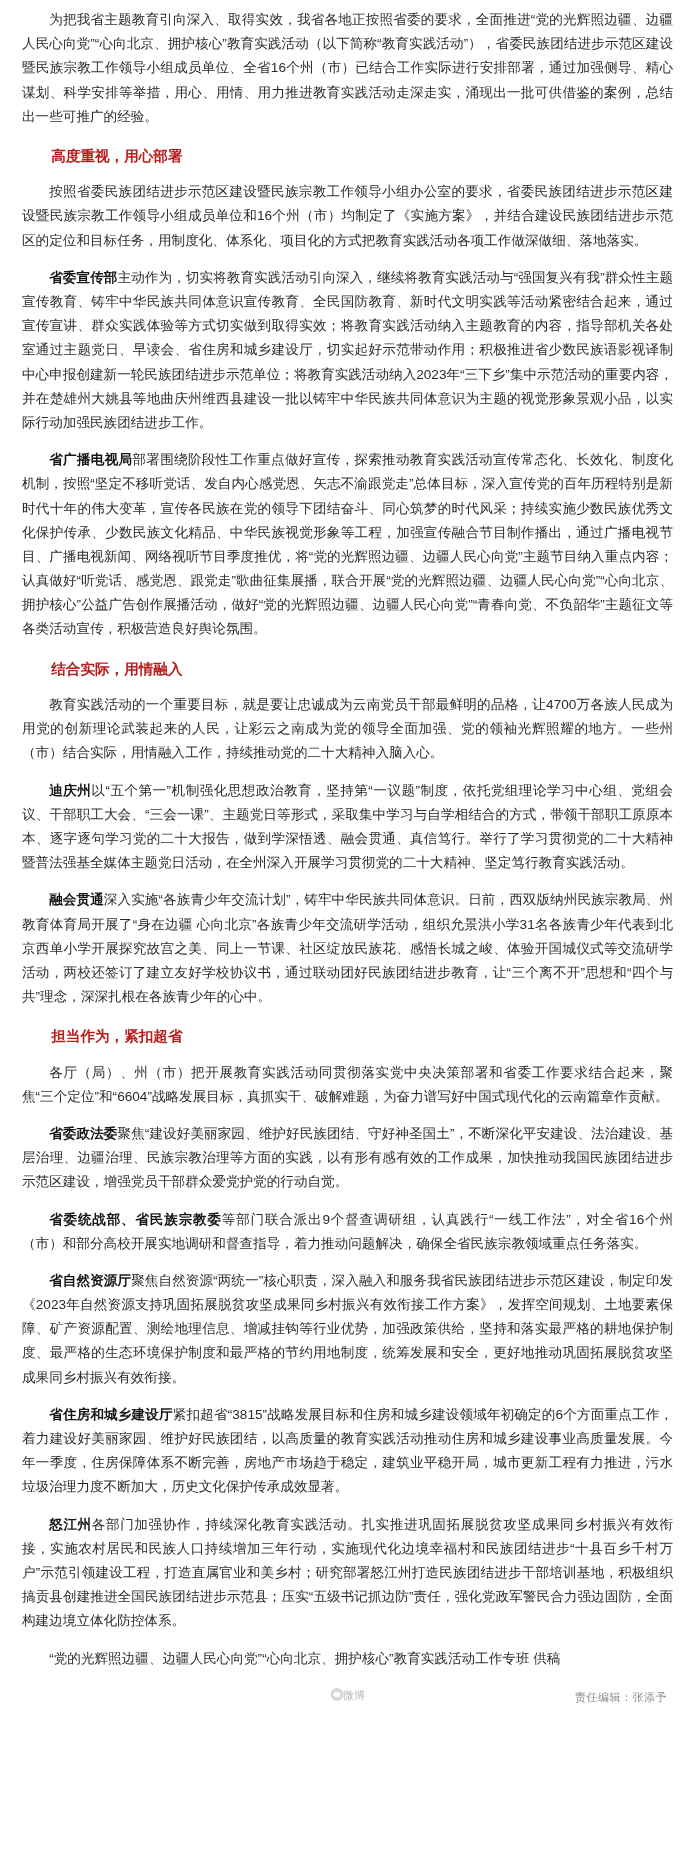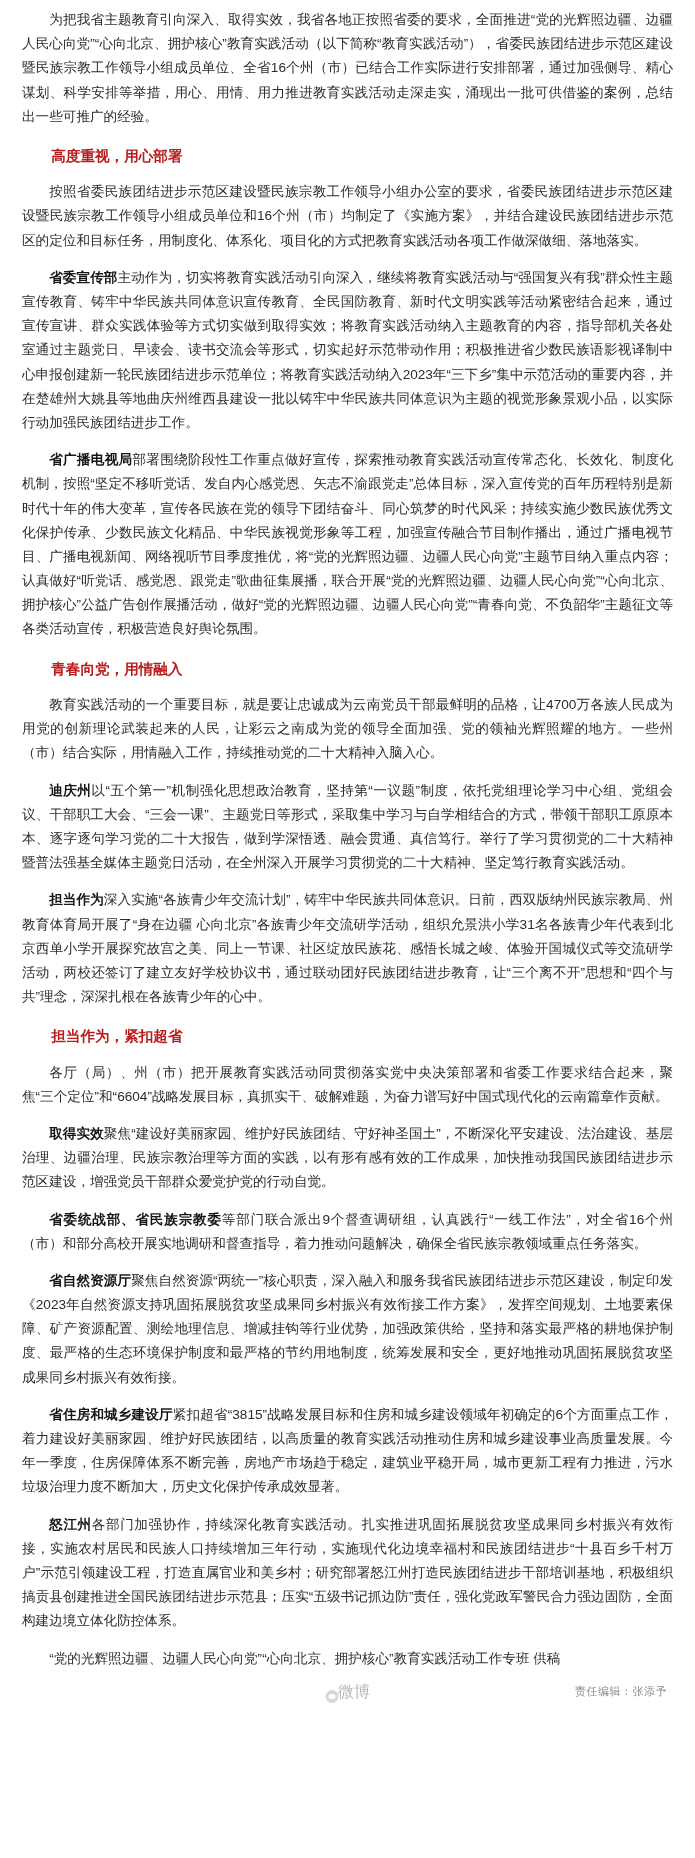--- a/index.html
+++ b/index.html
@@ -48,33 +48,33 @@
     color: #2b2b2b;
   }
   .footer {
     position: relative;
     height: 34px;
     margin-top: 2px;
   }
   .footer .credit {
     position: absolute;
     right: 6px;
-    bottom: 10px;
+    bottom: 4px;
     font-size: 11px;
     color: #8a8a8a;
     letter-spacing: 0.5px;
   }
   .footer .watermark {
     position: absolute;
     left: 50%;
     transform: translateX(-50%);
     bottom: 6px;
     display: flex;
-    align-items: flex-end;
-    font-size: 16px;
+    align-items: flex-start;
+    font-size: 11px;
     color: #b8b8b8;
   }
   .footer .watermark .wb-logo {
     display: inline-block;
     width: 13px;
     height: 13px;
     border-radius: 50%;
     background: #d8d8d8;
     position: relative;
   }
@@ -96,43 +96,43 @@
 
   <p class="para">
     <span class="lead"></span><span>为把我省主题教育引向深入、取得实效，我省各地正按照省委的要求，全面推进“党的光辉照边疆、边疆人民心向党”“心向北京、拥护核心”教育实践活动（以下简称“教育实践活动”），省委民族团结进步示范区建设暨民族宗教工作领导小组成员单位、全省16个州（市）已结合工作实际进行安排部署，通过加强侧导、精心谋划、科学安排等举措，用心、用情、用力推进教育实践活动走深走实，涌现出一批可供借鉴的案例，总结出一些可推广的经验。</span>
   </p>
 
   <h2 class="section">高度重视，用心部署</h2>
   <p class="para">
     <span class="lead"></span><span>按照省委民族团结进步示范区建设暨民族宗教工作领导小组办公室的要求，省委民族团结进步示范区建设暨民族宗教工作领导小组成员单位和16个州（市）均制定了《实施方案》，并结合建设民族团结进步示范区的定位和目标任务，用制度化、体系化、项目化的方式把教育实践活动各项工作做深做细、落地落实。</span>
   </p>
   <p class="para">
-    <span class="lead">省委宣传部</span><span>主动作为，切实将教育实践活动引向深入，继续将教育实践活动与“强国复兴有我”群众性主题宣传教育、铸牢中华民族共同体意识宣传教育、全民国防教育、新时代文明实践等活动紧密结合起来，通过宣传宣讲、群众实践体验等方式切实做到取得实效；将教育实践活动纳入主题教育的内容，指导部机关各处室通过主题党日、早读会、读书交流会等形式，切实起好示范带动作用；积极推进省少数民族语影视译制中心申报创建新一轮民族团结进步示范单位；将教育实践活动纳入2023年“三下乡”集中示范活动的重要内容，并在楚雄州大姚县等地曲庆州维西县建设一批以铸牢中华民族共同体意识为主题的视觉形象景观小品，以实际行动加强民族团结进步工作。</span>
+    <span class="lead">省委宣传部</span><span>主动作为，切实将教育实践活动引向深入，继续将教育实践活动与“强国复兴有我”群众性主题宣传教育、铸牢中华民族共同体意识宣传教育、全民国防教育、新时代文明实践等活动紧密结合起来，通过宣传宣讲、群众实践体验等方式切实做到取得实效；将教育实践活动纳入主题教育的内容，指导部机关各处室通过主题党日、早读会、省住房和城乡建设厅，切实起好示范带动作用；积极推进省少数民族语影视译制中心申报创建新一轮民族团结进步示范单位；将教育实践活动纳入2023年“三下乡”集中示范活动的重要内容，并在楚雄州大姚县等地曲庆州维西县建设一批以铸牢中华民族共同体意识为主题的视觉形象景观小品，以实际行动加强民族团结进步工作。</span>
   </p>
   <p class="para">
     <span class="lead">省广播电视局</span><span>部署围绕阶段性工作重点做好宣传，探索推动教育实践活动宣传常态化、长效化、制度化机制，按照“坚定不移听党话、发自内心感党恩、矢志不渝跟党走”总体目标，深入宣传党的百年历程特别是新时代十年的伟大变革，宣传各民族在党的领导下团结奋斗、同心筑梦的时代风采；持续实施少数民族优秀文化保护传承、少数民族文化精品、中华民族视觉形象等工程，加强宣传融合节目制作播出，通过广播电视节目、广播电视新闻、网络视听节目季度推优，将“党的光辉照边疆、边疆人民心向党”主题节目纳入重点内容；认真做好“听党话、感党恩、跟党走”歌曲征集展播，联合开展“党的光辉照边疆、边疆人民心向党”“心向北京、拥护核心”公益广告创作展播活动，做好“党的光辉照边疆、边疆人民心向党”“青春向党、不负韶华”主题征文等各类活动宣传，积极营造良好舆论氛围。</span>
   </p>
 
-  <h2 class="section">青春向党，用情融入</h2>
+  <h2 class="section">结合实际，用情融入</h2>
   <p class="para">
     <span class="lead"></span><span>教育实践活动的一个重要目标，就是要让忠诚成为云南党员干部最鲜明的品格，让4700万各族人民成为用党的创新理论武装起来的人民，让彩云之南成为党的领导全面加强、党的领袖光辉照耀的地方。一些州（市）结合实际，用情融入工作，持续推动党的二十大精神入脑入心。</span>
   </p>
   <p class="para">
     <span class="lead">迪庆州</span><span>以“五个第一”机制强化思想政治教育，坚持第“一议题”制度，依托党组理论学习中心组、党组会议、干部职工大会、“三会一课”、主题党日等形式，采取集中学习与自学相结合的方式，带领干部职工原原本本、逐字逐句学习党的二十大报告，做到学深悟透、融会贯通、真信笃行。举行了学习贯彻党的二十大精神暨普法强基全媒体主题党日活动，在全州深入开展学习贯彻党的二十大精神、坚定笃行教育实践活动。</span>
   </p>
   <p class="para">
-    <span class="lead">担当作为</span><span>深入实施“各族青少年交流计划”，铸牢中华民族共同体意识。日前，西双版纳州民族宗教局、州教育体育局开展了“身在边疆 心向北京”各族青少年交流研学活动，组织允景洪小学31名各族青少年代表到北京西单小学开展探究故宫之美、同上一节课、社区绽放民族花、感悟长城之峻、体验开国城仪式等交流研学活动，两校还签订了建立友好学校协议书，通过联动团好民族团结进步教育，让“三个离不开”思想和“四个与共”理念，深深扎根在各族青少年的心中。</span>
+    <span class="lead">融会贯通</span><span>深入实施“各族青少年交流计划”，铸牢中华民族共同体意识。日前，西双版纳州民族宗教局、州教育体育局开展了“身在边疆 心向北京”各族青少年交流研学活动，组织允景洪小学31名各族青少年代表到北京西单小学开展探究故宫之美、同上一节课、社区绽放民族花、感悟长城之峻、体验开国城仪式等交流研学活动，两校还签订了建立友好学校协议书，通过联动团好民族团结进步教育，让“三个离不开”思想和“四个与共”理念，深深扎根在各族青少年的心中。</span>
   </p>
 
   <h2 class="section">担当作为，紧扣超省</h2>
   <p class="para">
     <span class="lead"></span><span>各厅（局）、州（市）把开展教育实践活动同贯彻落实党中央决策部署和省委工作要求结合起来，聚焦“三个定位”和“6604”战略发展目标，真抓实干、破解难题，为奋力谱写好中国式现代化的云南篇章作贡献。</span>
   </p>
   <p class="para">
-    <span class="lead">取得实效</span><span>聚焦“建设好美丽家园、维护好民族团结、守好神圣国土”，不断深化平安建设、法治建设、基层治理、边疆治理、民族宗教治理等方面的实践，以有形有感有效的工作成果，加快推动我国民族团结进步示范区建设，增强党员干部群众爱党护党的行动自觉。</span>
+    <span class="lead">省委政法委</span><span>聚焦“建设好美丽家园、维护好民族团结、守好神圣国土”，不断深化平安建设、法治建设、基层治理、边疆治理、民族宗教治理等方面的实践，以有形有感有效的工作成果，加快推动我国民族团结进步示范区建设，增强党员干部群众爱党护党的行动自觉。</span>
   </p>
   <p class="para">
     <span class="lead">省委统战部、省民族宗教委</span><span>等部门联合派出9个督查调研组，认真践行“一线工作法”，对全省16个州（市）和部分高校开展实地调研和督查指导，着力推动问题解决，确保全省民族宗教领域重点任务落实。</span>
   </p>
   <p class="para">
     <span class="lead">省自然资源厅</span><span>聚焦自然资源“两统一”核心职责，深入融入和服务我省民族团结进步示范区建设，制定印发《2023年自然资源支持巩固拓展脱贫攻坚成果同乡村振兴有效衔接工作方案》，发挥空间规划、土地要素保障、矿产资源配置、测绘地理信息、增减挂钩等行业优势，加强政策供给，坚持和落实最严格的耕地保护制度、最严格的生态环境保护制度和最严格的节约用地制度，统筹发展和安全，更好地推动巩固拓展脱贫攻坚成果同乡村振兴有效衔接。</span>
   </p>
   <p class="para">
     <span class="lead">省住房和城乡建设厅</span><span>紧扣超省“3815”战略发展目标和住房和城乡建设领域年初确定的6个方面重点工作，着力建设好美丽家园、维护好民族团结，以高质量的教育实践活动推动住房和城乡建设事业高质量发展。今年一季度，住房保障体系不断完善，房地产市场趋于稳定，建筑业平稳开局，城市更新工程有力推进，污水垃圾治理力度不断加大，历史文化保护传承成效显著。</span>
   </p>

